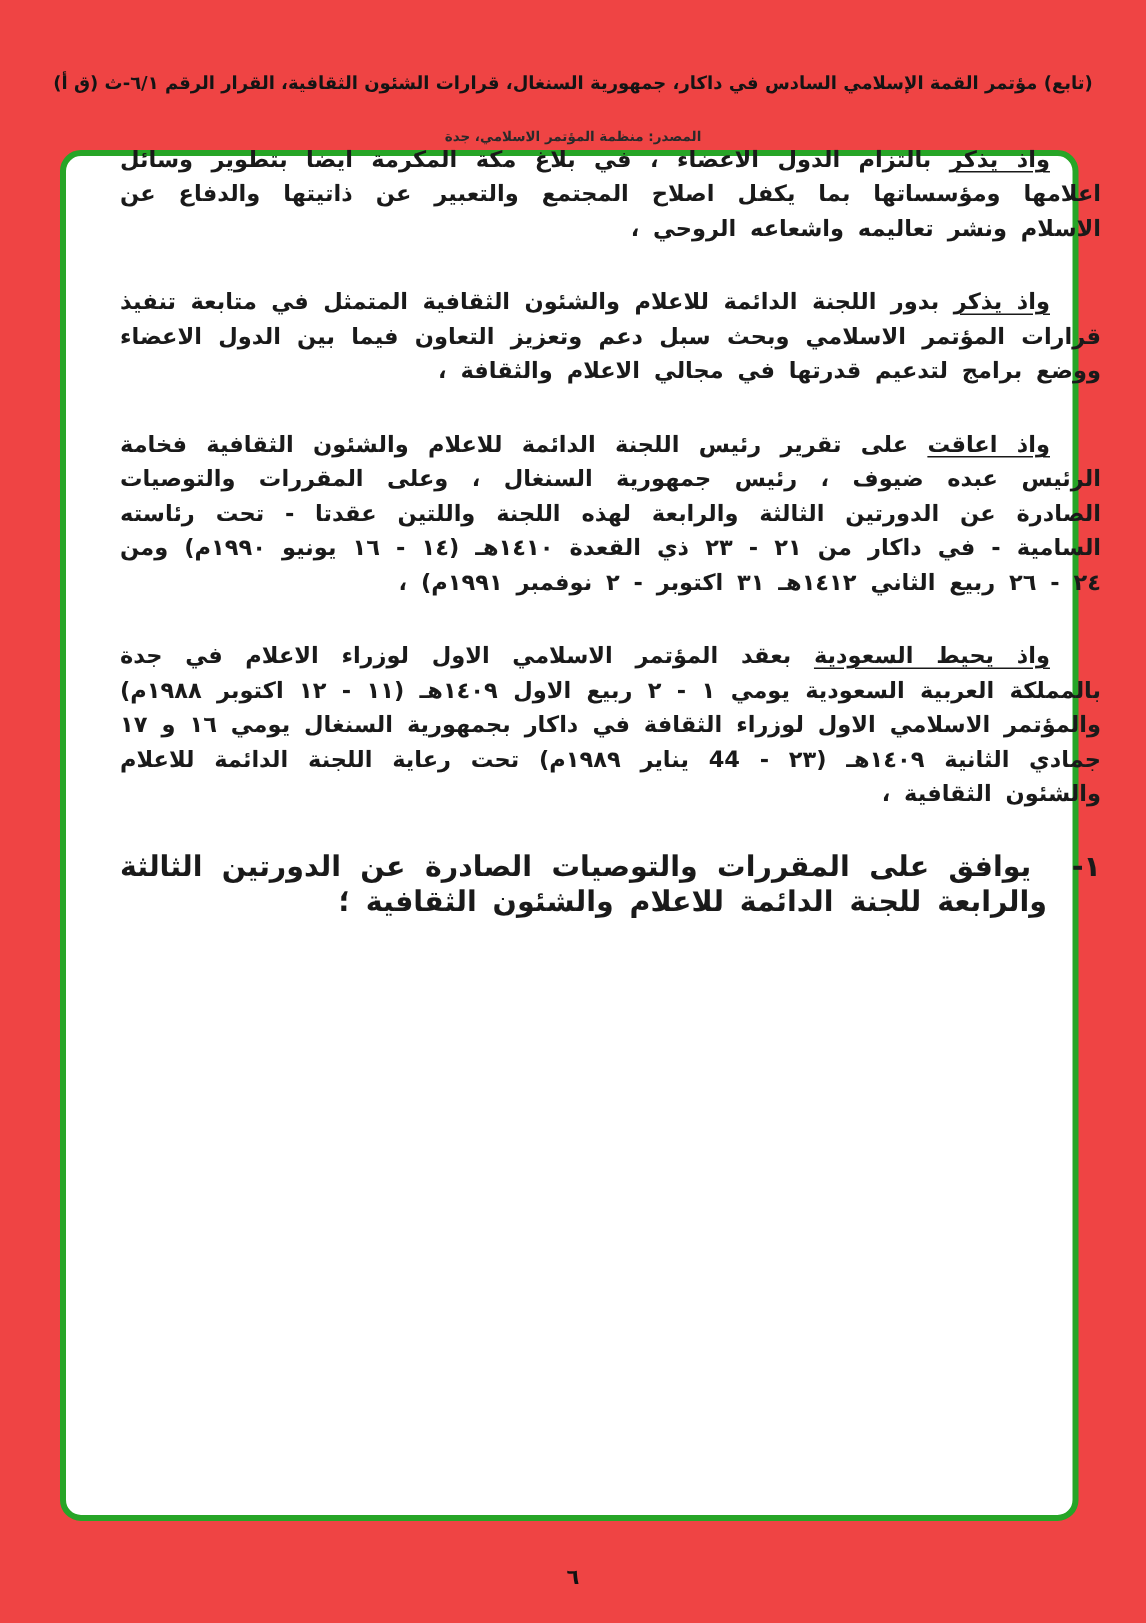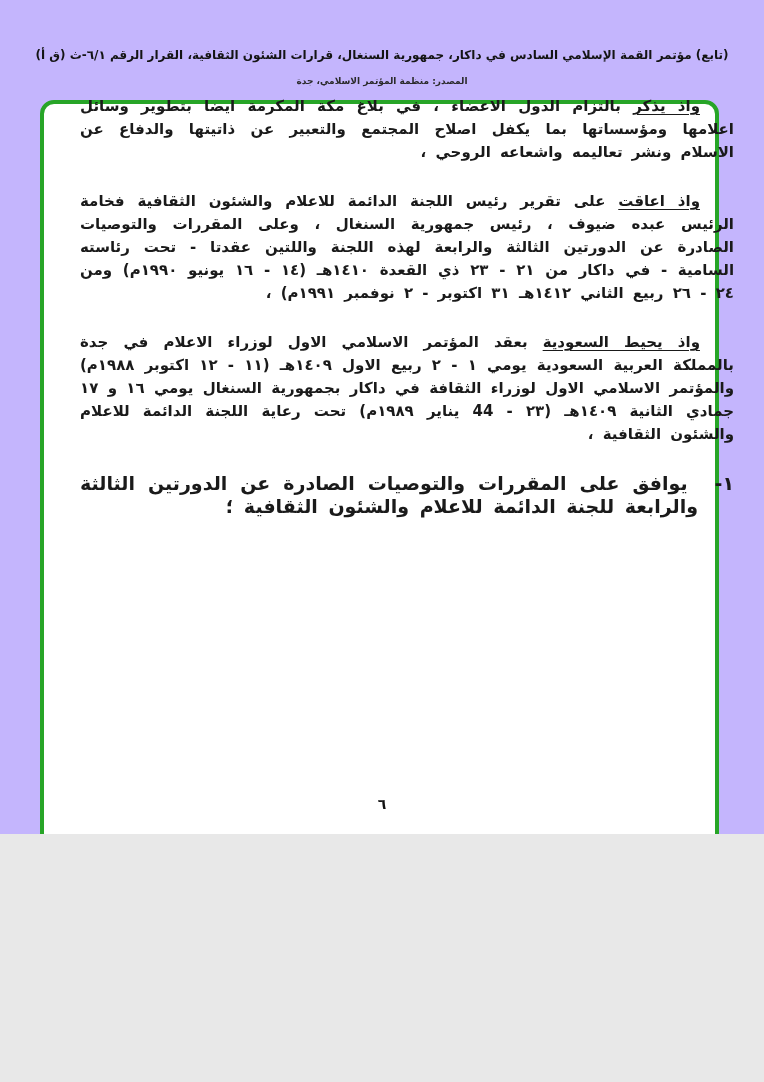--- a/index.html
+++ b/index.html
@@ -1,21 +1,21 @@
 <!DOCTYPE html>
 <html lang="ar"><head>
 <meta charset="utf-8">
 <style>
   html, body { margin: 0; padding: 0; background: #e8e8e8; }
   .page {
     position: relative;
     width: 764px;
-    height: 834px;
+    height: 1082px;
     margin: 0 auto;
-    background: #c4b5fd;
+    background: #ef4444;
     font-family: "DejaVu Sans", sans-serif;
     overflow: hidden;
   }
   .doc-header {
     position: absolute;
     top: 48px;
     left: 20px;
     right: 20px;
     text-align: center;
     direction: rtl;
@@ -23,21 +23,21 @@
   }
   .doc-header .title {
     font-size: 12px;
     font-weight: bold;
     white-space: nowrap;
     letter-spacing: 0;
   }
   .doc-header .source {
     font-size: 9px;
     font-weight: bold;
-    margin-top: 14px;
+    margin-top: 25px;
     color: #2a2a2a;
     text-align: center;
   }
   .frame {
     position: absolute;
     left: 40px;
     top: 100px;
     width: 679px;
     height: 914px;
     border: 4px solid #27a527;
@@ -104,20 +104,24 @@
 
   <div class="frame"></div>
 
   <div class="content">
 
     <p class="para">
       <span class="lead">واذ يذكر</span>
       <span>بالتزام الدول الاعضاء ، في بلاغ مكة المكرمة ايضا بتطوير وسائل اعلامها ومؤسساتها بما يكفل اصلاح المجتمع والتعبير عن ذاتيتها والدفاع عن الاسلام ونشر تعاليمه واشعاعه الروحي ،</span>
     </p>
 
+    <p class="para">
+      <span class="lead">واذ يذكر</span>
+      <span>بدور اللجنة الدائمة للاعلام والشئون الثقافية المتمثل في متابعة تنفيذ قرارات المؤتمر الاسلامي وبحث سبل دعم وتعزيز التعاون فيما بين الدول الاعضاء ووضع برامج لتدعيم قدرتها في مجالي الاعلام والثقافة ،</span>
+    </p>
 
     <p class="para">
       <span class="lead">واذ اعاقت</span>
       <span>على تقرير رئيس اللجنة الدائمة للاعلام والشئون الثقافية فخامة الرئيس عبده ضيوف ، رئيس جمهورية السنغال ، وعلى المقررات والتوصيات الصادرة عن الدورتين الثالثة والرابعة لهذه اللجنة واللتين عقدتا - تحت رئاسته السامية - في داكار من ٢١ - ٢٣ ذي القعدة ١٤١٠هـ (١٤ - ١٦ يونيو ١٩٩٠م) ومن ٢٤ - ٢٦ ربيع الثاني ١٤١٢هـ ٣١ اكتوبر - ٢ نوفمبر ١٩٩١م) ،</span>
     </p>
 
 
     <p class="para">
       <span class="lead">واذ يحيط السعودية</span>
       <span>بعقد المؤتمر الاسلامي الاول لوزراء الاعلام في جدة بالمملكة العربية السعودية يومي ١ - ٢ ربيع الاول ١٤٠٩هـ (١١ - ١٢ اكتوبر ١٩٨٨م) والمؤتمر الاسلامي الاول لوزراء الثقافة في داكار بجمهورية السنغال يومي ١٦ و ١٧ جمادي الثانية ١٤٠٩هـ (٢٣ - 44 يناير ١٩٨٩م) تحت رعاية اللجنة الدائمة للاعلام والشئون الثقافية ،</span>

